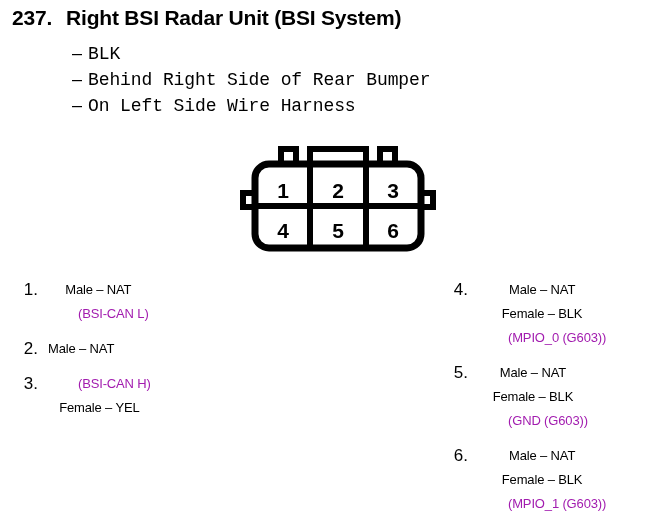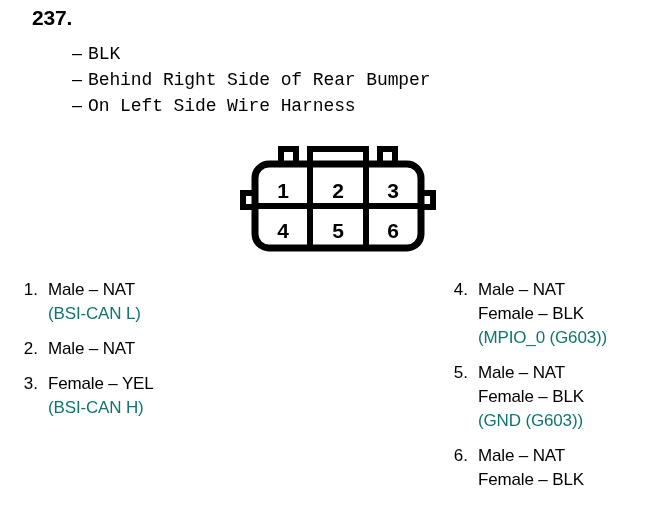--- a/index.html
+++ b/index.html
@@ -28,21 +28,20 @@
     left: 12px;
     top: 6px;
     display: flex;
     align-items: baseline;
     white-space: nowrap;
   }
   .title-number {
     font-size: 21px;
     font-weight: bold;
     letter-spacing: -0.2px;
-    margin-left: 20px;
   }
   .title-text {
     font-size: 21px;
     font-weight: bold;
     margin-left: 14px;
     letter-spacing: -0.2px;
   }
 
   .sub-list {
     position: absolute;
@@ -98,35 +97,38 @@
     line-height: 24px;
     text-align: right;
     padding-right: 10px;
     box-sizing: border-box;
   }
   .pin-lines {
     display: flex;
     flex-direction: column;
   }
   .pin-line {
-    font-size: 17px;
+    font-size: 13px;
     line-height: 24px;
     letter-spacing: -0.15px;
+    text-align: center;
   }
   .pin-signal {
-    color: #0f766e;
+    color: #a21caf;
+    margin-left: 30px;
   }
 </style>
 </head>
 <body>
 
 <div id="header">
 
   <div class="title-row">
     <span class="title-number">237.</span>
+    <span class="title-text">Right BSI Radar Unit (BSI System)</span>
   </div>
 
   <div class="sub-list">
     <div class="sub-item">
       <span class="sub-dash">–</span>
       <span class="sub-label">BLK</span>
     </div>
     <div class="sub-item">
       <span class="sub-dash">–</span>
       <span class="sub-label">Behind Right Side of Rear Bumper</span>
@@ -186,22 +188,22 @@
   <div class="pin-item">
     <span class="pin-index">2.</span>
     <span class="pin-lines">
       <span class="pin-line">Male – NAT</span>
     </span>
   </div>
 
   <div class="pin-item">
     <span class="pin-index">3.</span>
     <span class="pin-lines">
+      <span class="pin-line pin-signal">(BSI-CAN H)</span>
       <span class="pin-line">Female – YEL</span>
-      <span class="pin-line pin-signal">(BSI-CAN H)</span>
     </span>
   </div>
 
 </div>
 
 <div class="pin-column" id="pin-column-right">
 
   <div class="pin-item">
     <span class="pin-index">4.</span>
     <span class="pin-lines">
@@ -218,16 +220,17 @@
       <span class="pin-line">Female – BLK</span>
       <span class="pin-line pin-signal">(GND (G603))</span>
     </span>
   </div>
 
   <div class="pin-item">
     <span class="pin-index">6.</span>
     <span class="pin-lines">
       <span class="pin-line">Male – NAT</span>
       <span class="pin-line">Female – BLK</span>
+      <span class="pin-line pin-signal">(MPIO_1 (G603))</span>
     </span>
   </div>
 
 </div>
 
 </body></html>

